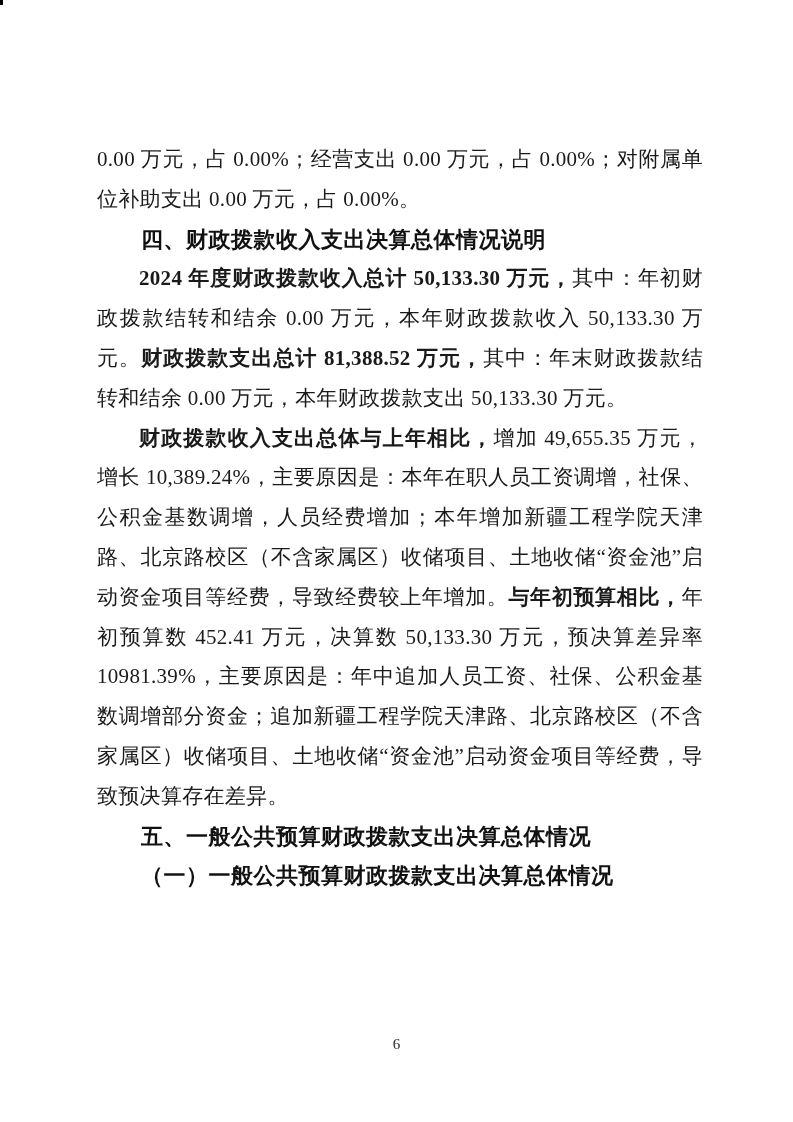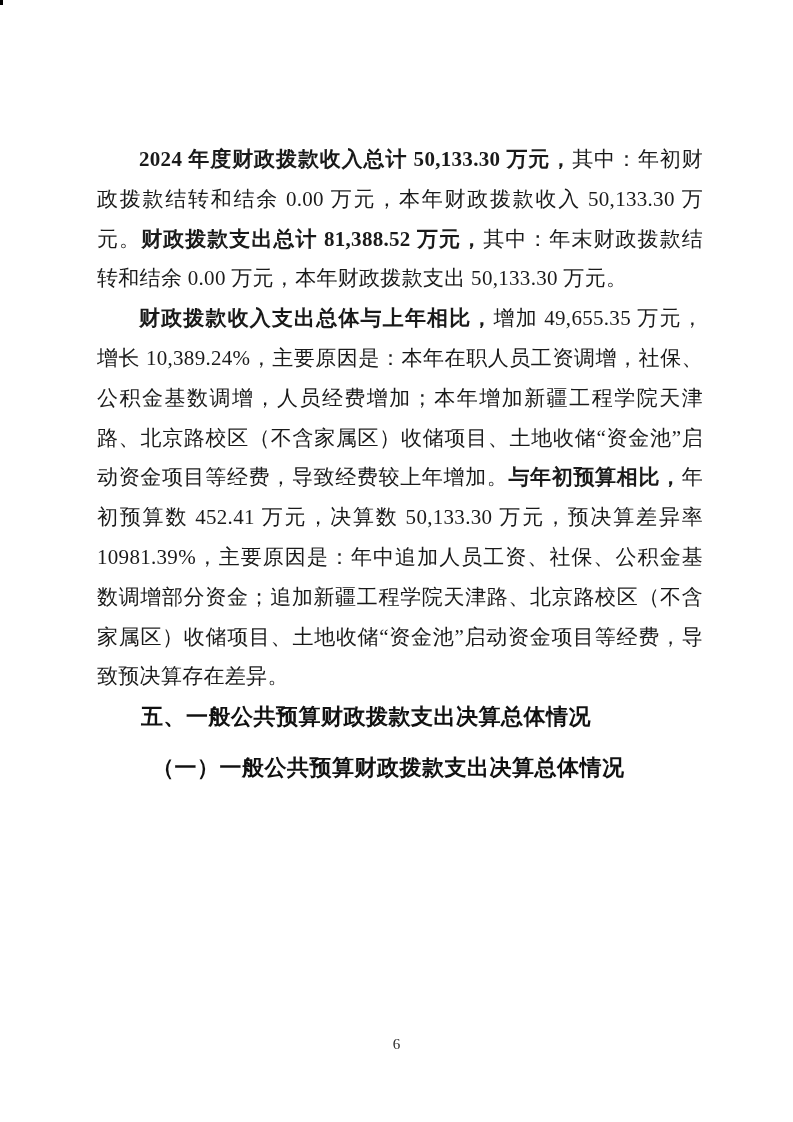--- a/index.html
+++ b/index.html
@@ -40,21 +40,21 @@
     margin: 0;
     font-family: "Liberation Sans", "DejaVu Sans", sans-serif;
     font-size: 22px;
     line-height: 39.8px;
     font-weight: bold;
     text-indent: 2em;
     letter-spacing: 0.5px;
     color: #111111;
   }
   .heading-kai {
-    margin: 11px;
+    margin: 0;
     font-family: "Liberation Serif", "DejaVu Serif", serif;
     font-size: 22px;
     line-height: 39.8px;
     font-weight: bold;
     text-indent: 2em;
     letter-spacing: 0.5px;
     color: #111111;
   }
   .page-footer {
     position: absolute;
@@ -78,21 +78,23 @@
     background: #000000;
   }
 </style>
 </head>
 <body>
 
 <div class="scan-speck"></div>
 
 <main class="content">
 
+  <p class="body-para no-indent">0.00 万元，占 0.00%；经营支出 0.00 万元，占 0.00%；对附属单位补助支出 0.00 万元，占 0.00%。</p>
 
+  <h2 class="heading-hei">四、财政拨款收入支出决算总体情况说明</h2>
 
   <p class="body-para"><span class="run b">2024 年度财政拨款收入总计 50,133.30 万元，</span><span class="run">其中：年初财政拨款结转和结余 0.00 万元，本年财政拨款收入 50,133.30 万元。</span><span class="run b">财政拨款支出总计 81,388.52 万元，</span><span class="run">其中：年末财政拨款结转和结余 0.00 万元，本年财政拨款支出 50,133.30 万元。</span></p>
 
   <p class="body-para"><span class="run b">财政拨款收入支出总体与上年相比，</span><span class="run">增加 49,655.35 万元，增长 10,389.24%，主要原因是：本年在职人员工资调增，社保、公积金基数调增，人员经费增加；本年增加新疆工程学院天津路、北京路校区（不含家属区）收储项目、土地收储“资金池”启动资金项目等经费，导致经费较上年增加。</span><span class="run b">与年初预算相比，</span><span class="run">年初预算数 452.41 万元，决算数 50,133.30 万元，预决算差异率 10981.39%，主要原因是：年中追加人员工资、社保、公积金基数调增部分资金；追加新疆工程学院天津路、北京路校区（不含家属区）收储项目、土地收储“资金池”启动资金项目等经费，导致预决算存在差异。</span></p>
 
   <h2 class="heading-hei">五、一般公共预算财政拨款支出决算总体情况</h2>
 
   <h3 class="heading-kai">（一）一般公共预算财政拨款支出决算总体情况</h3>
 
 

